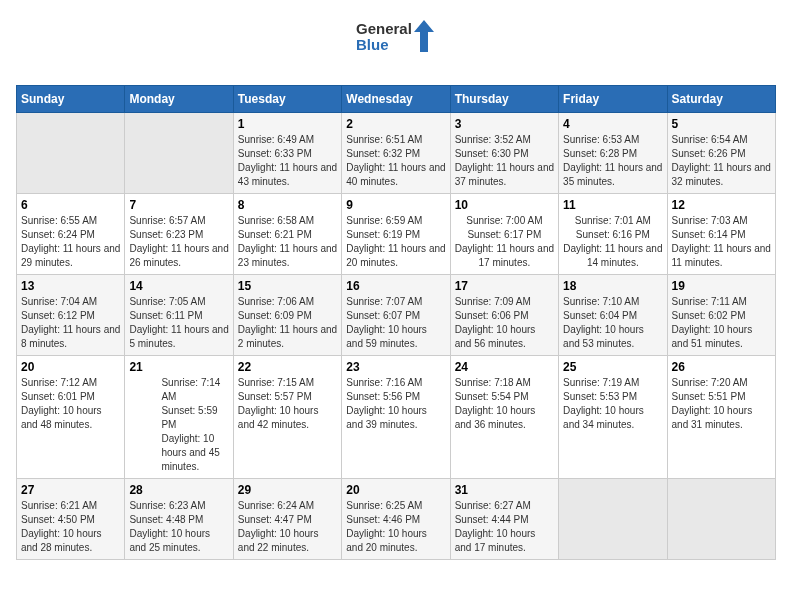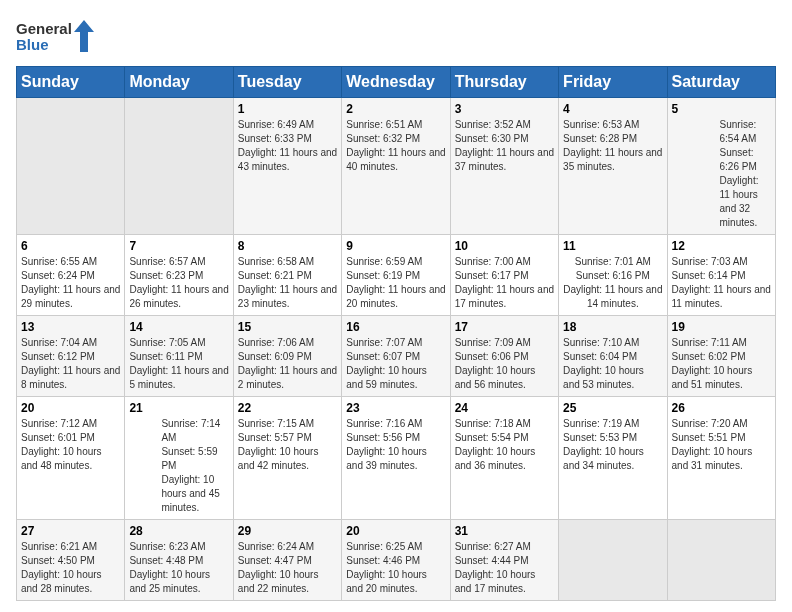--- a/index.html
+++ b/index.html
@@ -5,23 +5,23 @@
     * { box-sizing: border-box; margin: 0; padding: 0; }
     body {
       font-family: Arial, sans-serif;
       background: #fff;
       width: 792px;
       min-height: 612px;
       padding: 16px;
     }
     .header {
       display: flex;
-      justify-content: flex-start;
+      justify-content: center;
       align-items: flex-start;
-      margin-bottom: 8px;
+      margin-bottom: 27px;
     }
     .logo {
       display: flex;
       align-items: center;
       gap: 4px;
     }
     .title-block {
       text-align: right;
     }
     .month-title {
@@ -37,21 +37,21 @@
       width: 100%;
       border-collapse: collapse;
       font-size: 11px;
     }
     thead tr th {
       background-color: #2a6db5;
       color: #fff;
       padding: 6px 4px;
       text-align: left;
       font-weight: bold;
-      font-size: 16px;
+      font-size: 12px;
       border: 1px solid #1a5a9a;
     }
     tbody tr td {
       border: 1px solid #ccc;
       vertical-align: top;
       padding: 4px;
       height: 80px;
       width: calc(100% / 7);
     }
     tbody tr:nth-child(odd) td {
@@ -129,21 +129,21 @@
 Daylight: 11 hours and 37 minutes.</div>
         </td>
         <td>
           <span class="day-num">4</span>
           <div class="day-info" style="white-space: pre-line;">Sunrise: 6:53 AM
 Sunset: 6:28 PM
 Daylight: 11 hours and 35 minutes.</div>
         </td>
         <td>
           <span class="day-num">5</span>
-          <div class="day-info" style="white-space: pre-line; margin-left: 48px;">Sunrise: 6:54 AM
+          <div class="day-info" style="white-space: pre-line;">Sunrise: 6:54 AM
 Sunset: 6:26 PM
 Daylight: 11 hours and 32 minutes.</div>
         </td>
       </tr>
       <tr>
         <td>
           <span class="day-num">6</span>
           <div class="day-info" style="white-space: pre-line;">Sunrise: 6:55 AM
 Sunset: 6:24 PM
 Daylight: 11 hours and 29 minutes.</div>
@@ -161,21 +161,21 @@
 Daylight: 11 hours and 23 minutes.</div>
         </td>
         <td>
           <span class="day-num">9</span>
           <div class="day-info" style="white-space: pre-line;">Sunrise: 6:59 AM
 Sunset: 6:19 PM
 Daylight: 11 hours and 20 minutes.</div>
         </td>
         <td>
           <span class="day-num">10</span>
-          <div class="day-info" style="white-space: pre-line;">Sunrise: 7:00 AM
+          <div class="day-info" style="white-space: pre-line; text-align: center;">Sunrise: 7:00 AM
 Sunset: 6:17 PM
 Daylight: 11 hours and 17 minutes.</div>
         </td>
         <td>
           <span class="day-num">11</span>
           <div class="day-info" style="white-space: pre-line; text-align: center;">Sunrise: 7:01 AM
 Sunset: 6:16 PM
 Daylight: 11 hours and 14 minutes.</div>
         </td>
         <td>

